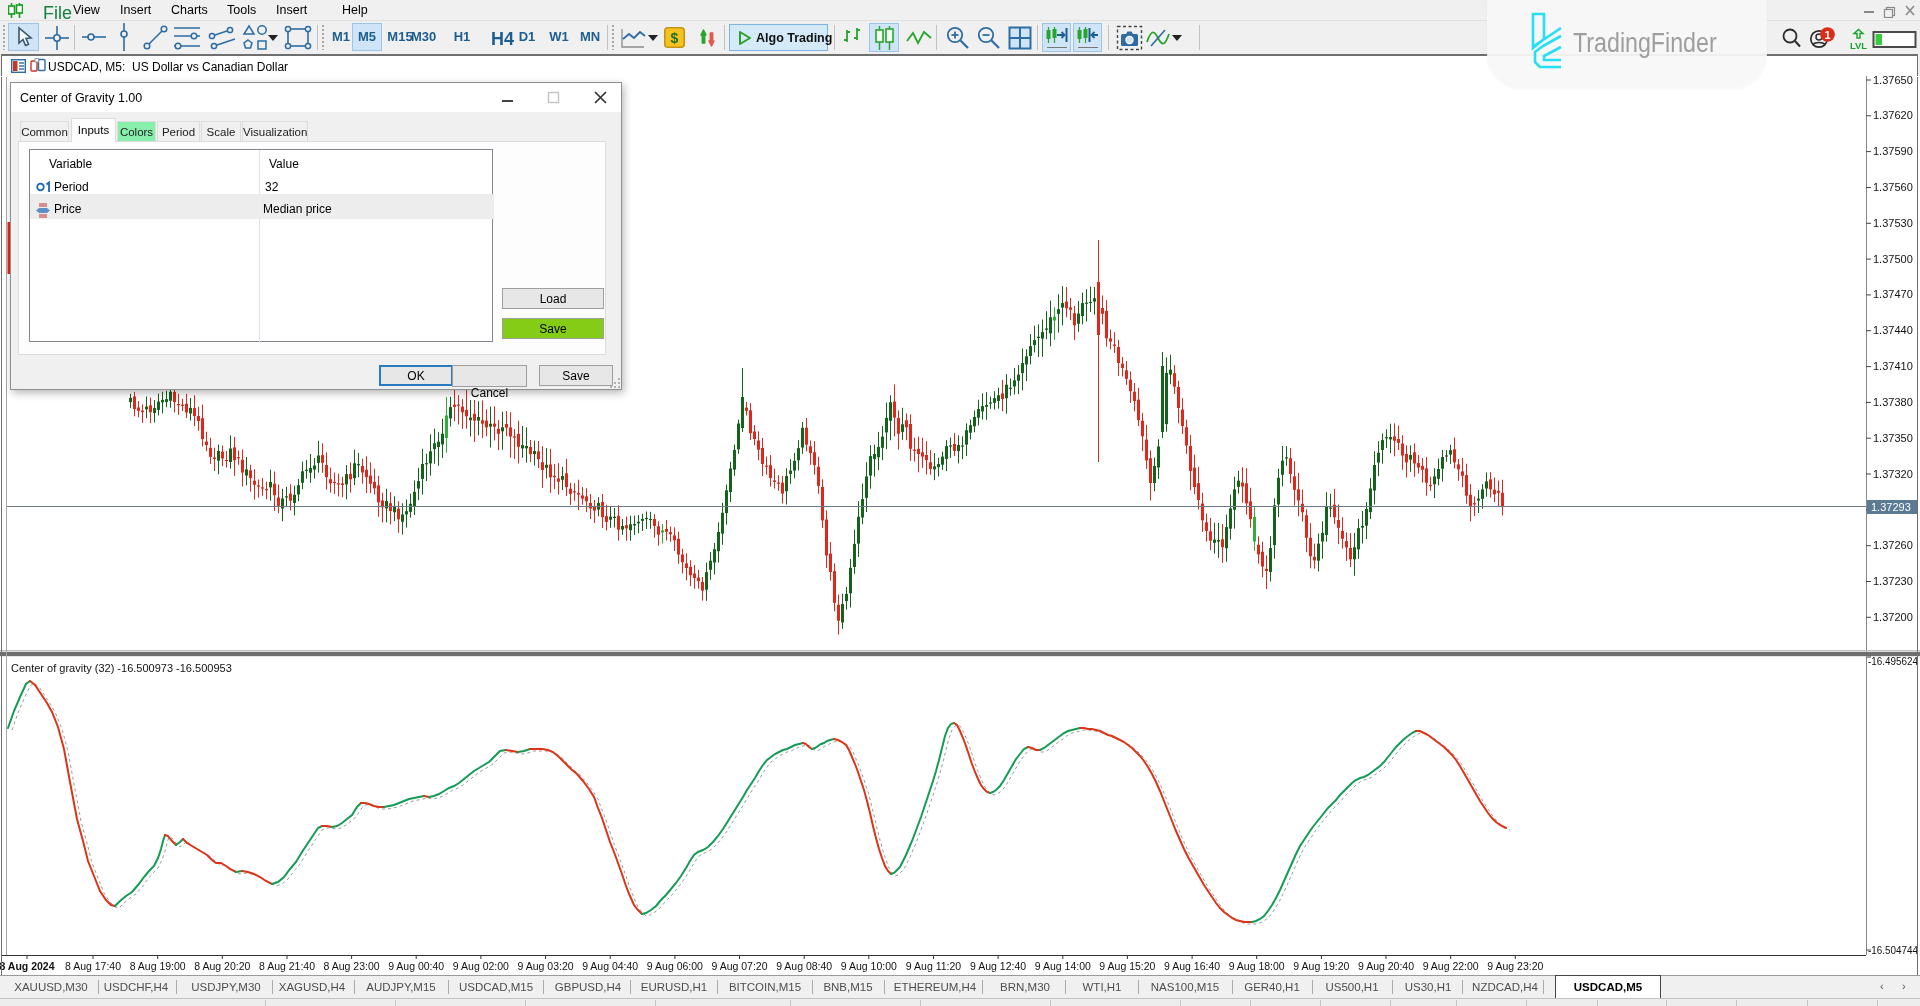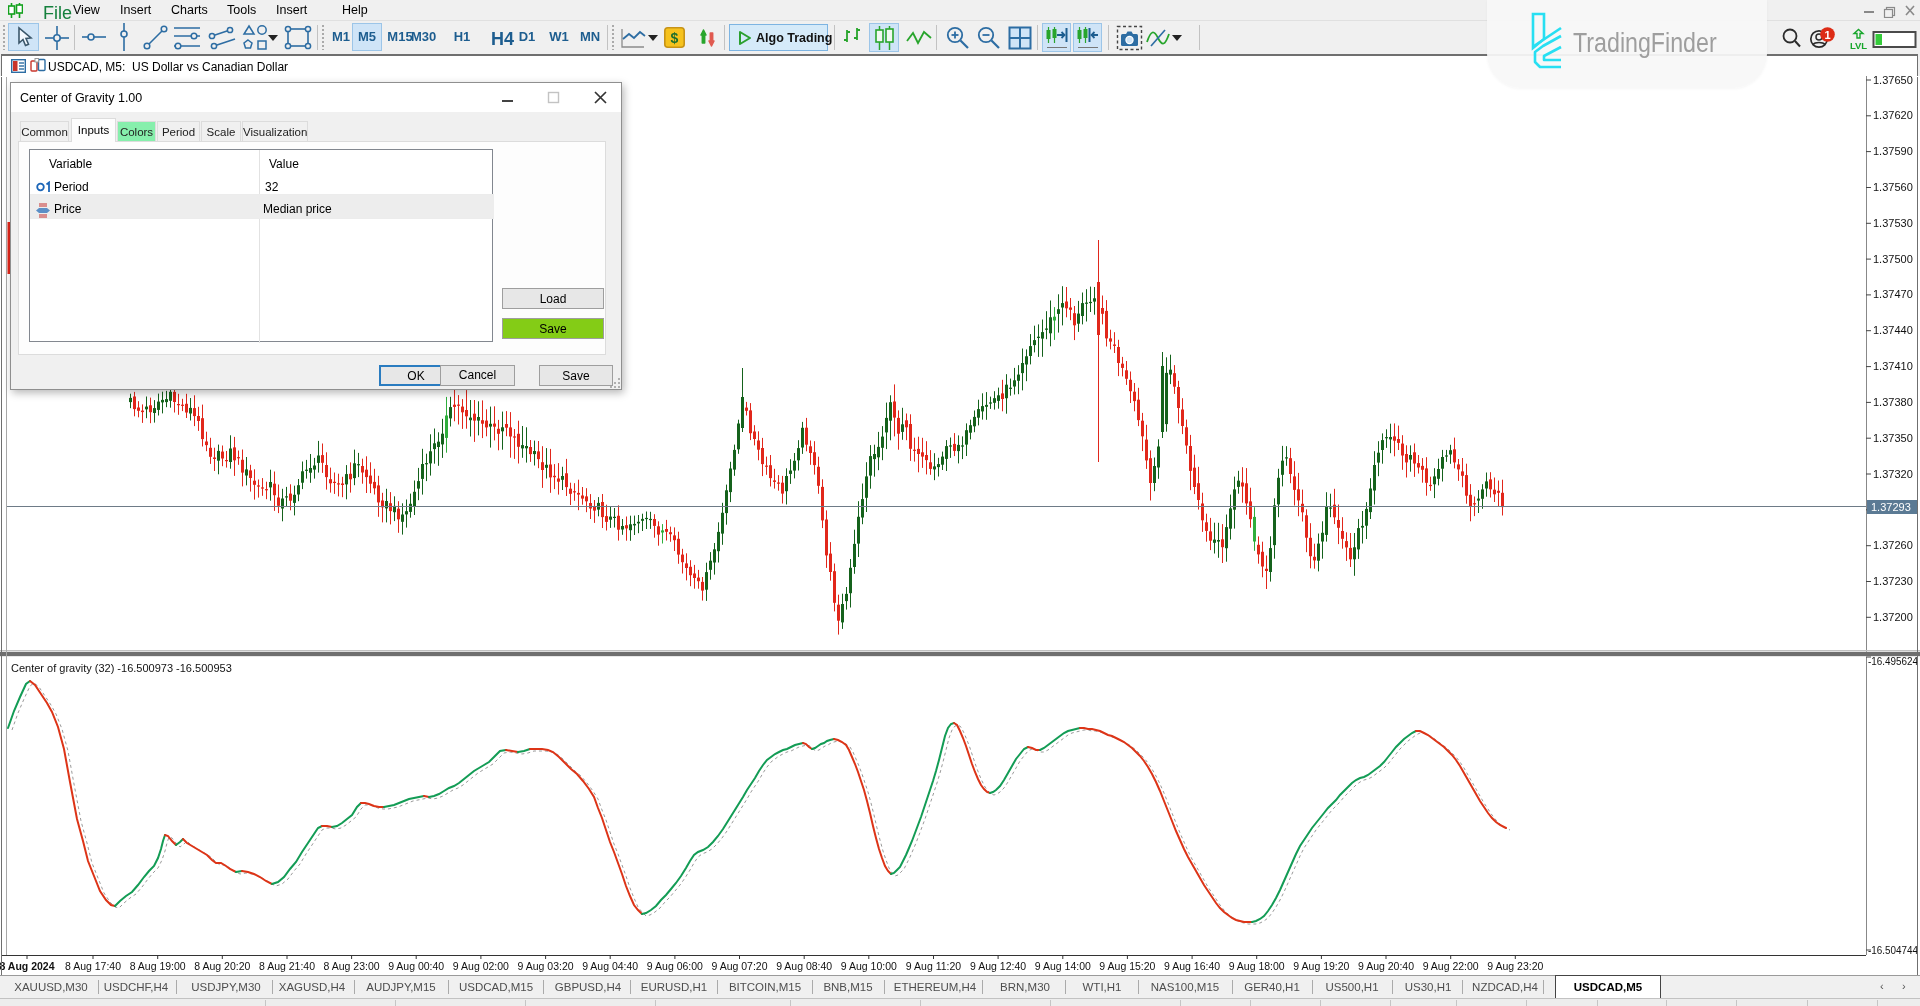--- a/index.html
+++ b/index.html
@@ -1136,21 +1136,21 @@
         <path d="M1 7.5 L4 5 L12 5 L15 7.5 L12 10 L4 10 Z" fill="#5b8fc6"></path>
         <rect x="4" y="11" width="8" height="4" fill="#d98e8e"></rect>
       </svg>
       <span class="abs" style="left:24px;top:52px;font-size:12px;color:#000">Price</span>
       <span class="abs" style="left:233px;top:52px;font-size:12px;color:#000">Median price</span>
       <div class="abs" style="left:0;top:68px;width:464px;height:1px;background:#ececec"></div>
     </div>
     <div class="abs" style="left:491px;top:205px;width:102px;height:21px;background:#e7e7e7;border:1px solid #9e9e9e;text-align:center;font-size:12px;padding-top:3px">Load</div>
     <div class="abs" style="left:491px;top:235px;width:102px;height:21px;background:#84cc16;border:1px solid #9e9e9e;text-align:center;font-size:12px;padding-top:3px">Save</div>
     <div class="abs" style="left:368px;top:282px;width:74px;height:21px;background:#e7e7e7;border:2px solid #2a7cc0;text-align:center;font-size:12px;padding-top:2px">OK</div>
-    <div class="abs" style="left:429px;top:282px;width:75px;height:21px;background:#e7e7e7;border:1px solid #9e9e9e;text-align:center;font-size:12px;padding-top:2px">Cancel</div>
+    <div class="abs" style="left:441px;top:282px;width:75px;height:21px;background:#e7e7e7;border:1px solid #9e9e9e;text-align:center;font-size:12px;padding-top:20px">Cancel</div>
     <div class="abs" style="left:528px;top:282px;width:74px;height:21px;background:#e7e7e7;border:1px solid #9e9e9e;text-align:center;font-size:12px;padding-top:3px">Save</div>
     <svg class="abs" style="left:598px;top:294px" width="12" height="12" viewBox="0 0 12 12">
       <g fill="#b0b0b0">
         <rect x="9" y="9" width="2" height="2"></rect>
         <rect x="9" y="5" width="2" height="2"></rect>
         <rect x="9" y="1" width="2" height="2"></rect>
         <rect x="5" y="9" width="2" height="2"></rect>
         <rect x="5" y="5" width="2" height="2"></rect>
         <rect x="1" y="9" width="2" height="2"></rect>
       </g>

